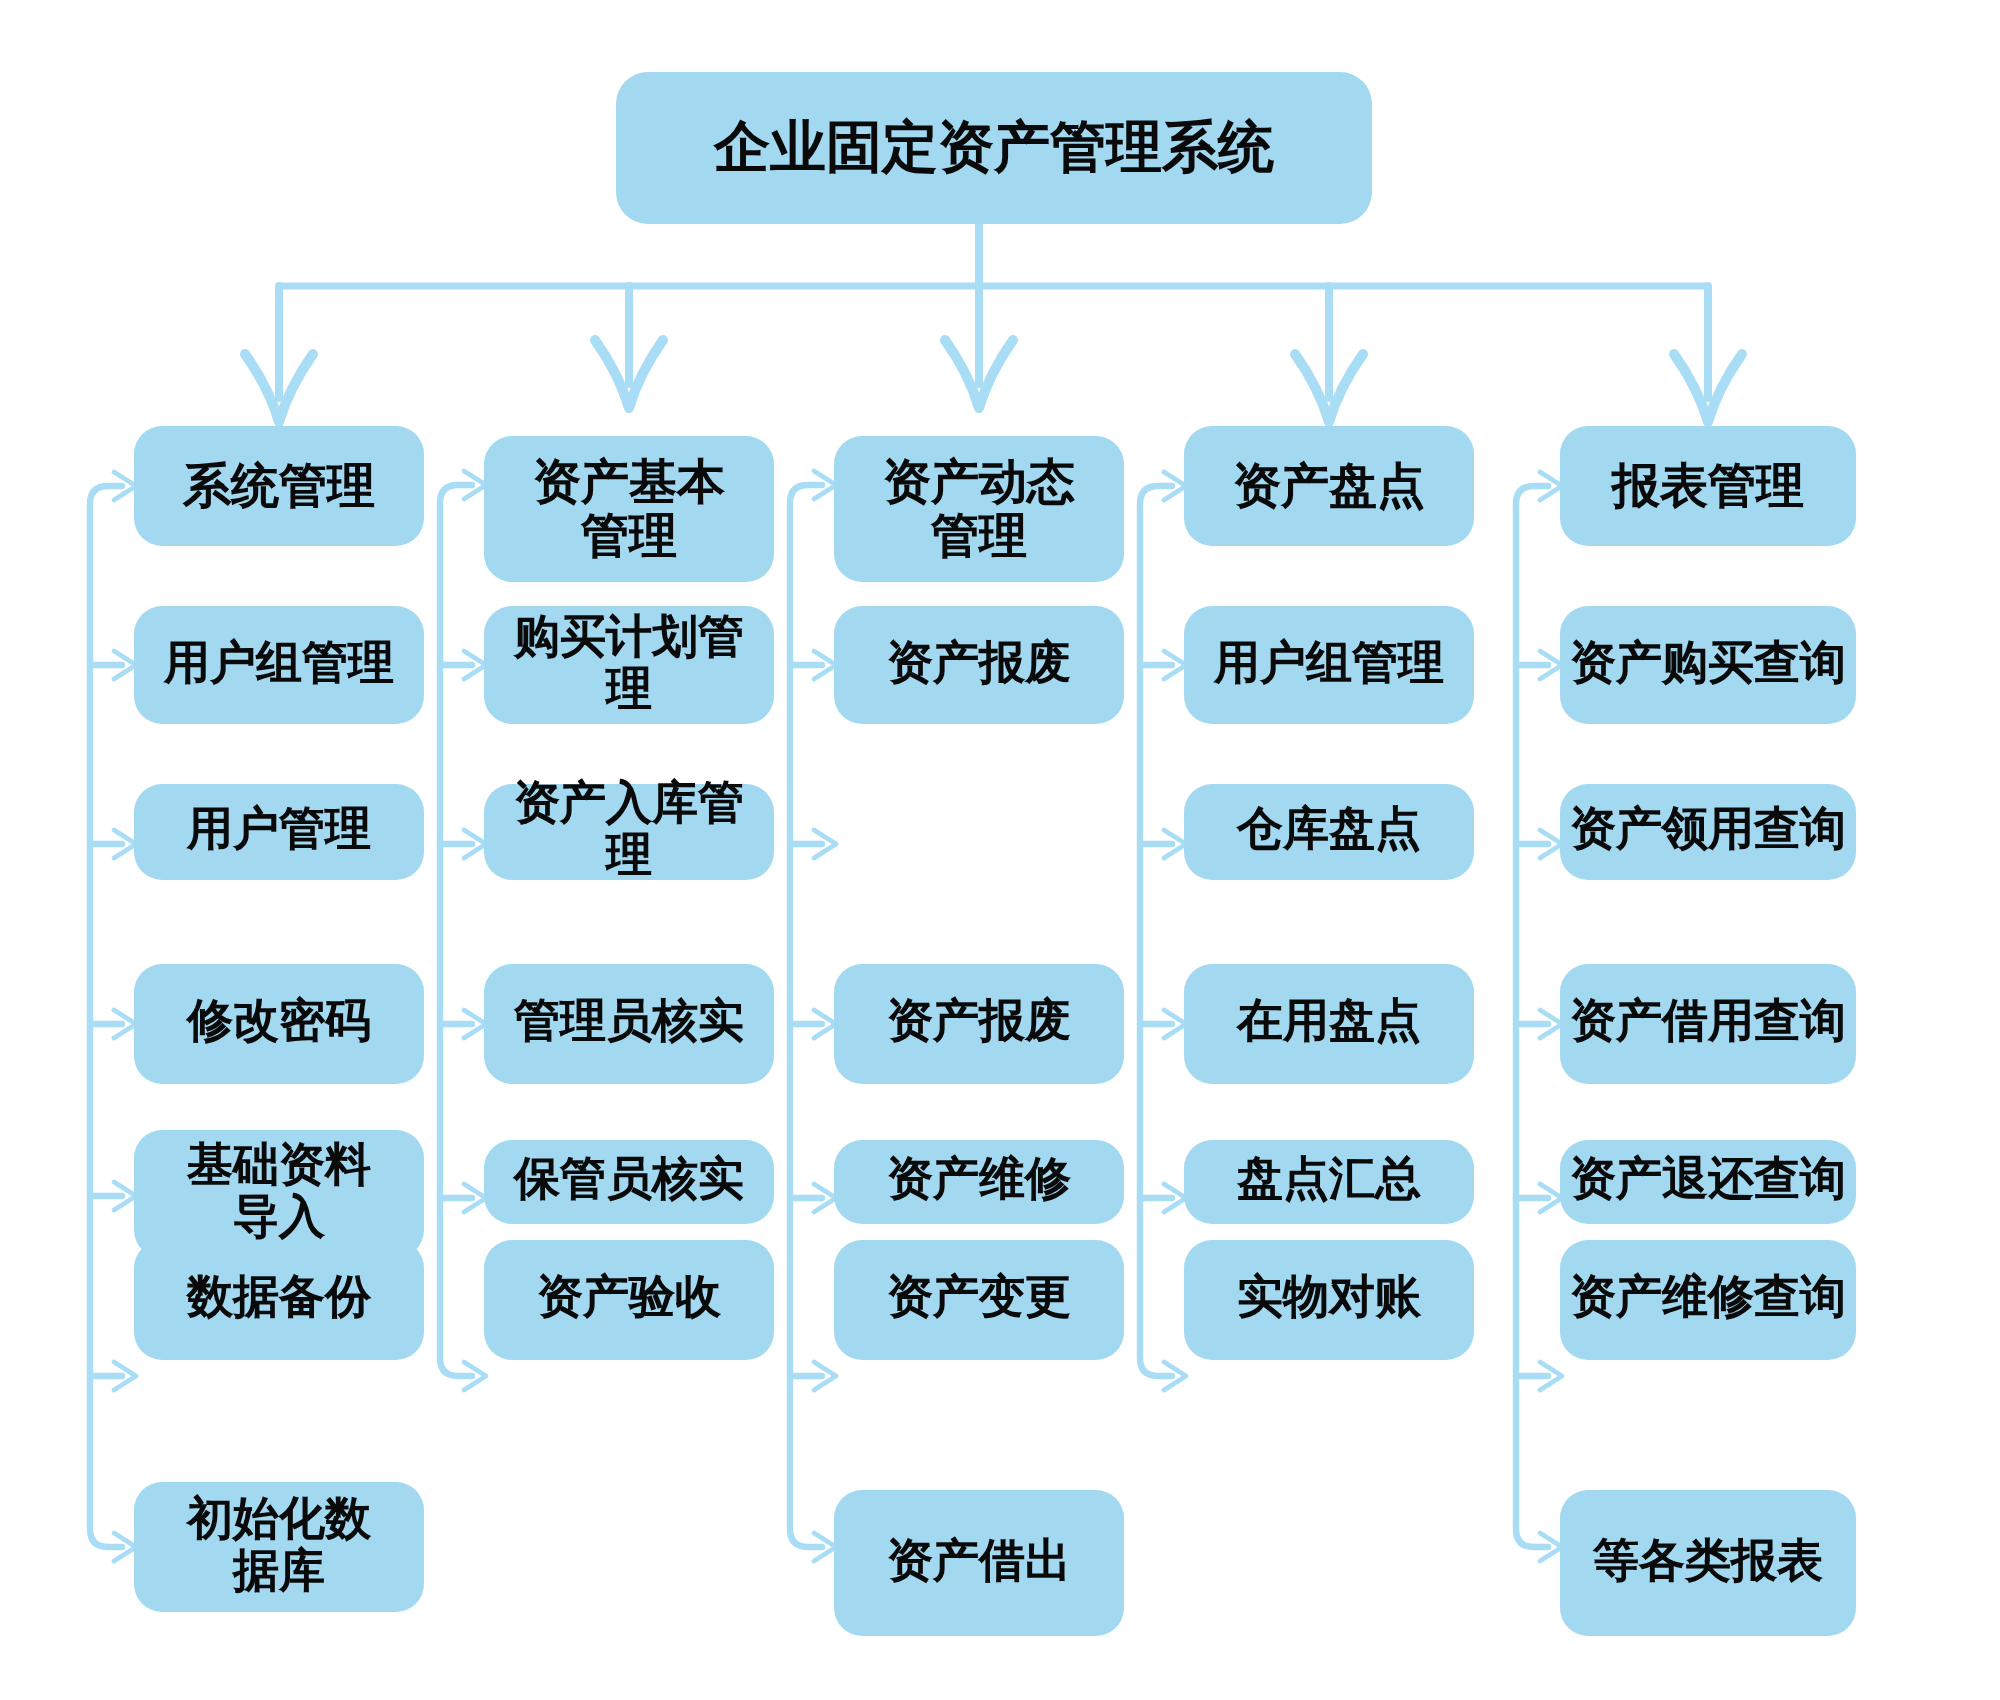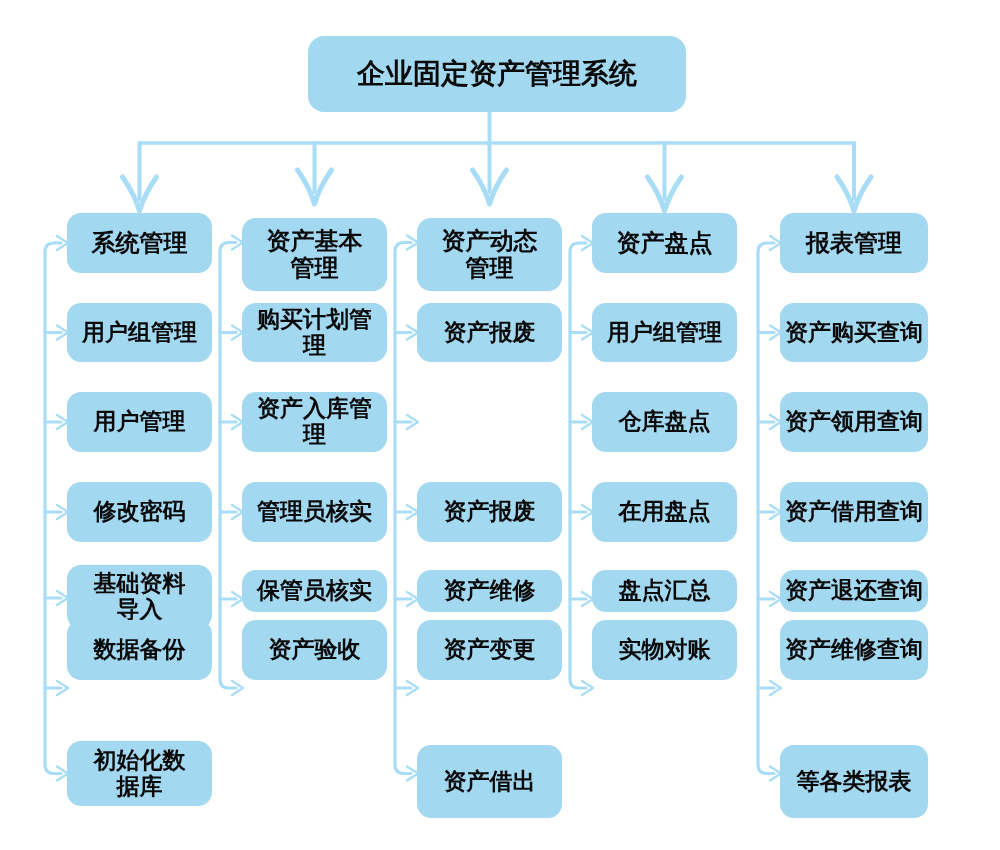--- a/index.html
+++ b/index.html
@@ -23,21 +23,21 @@
   }
   .root{left:308px;top:36px;width:378px;height:76px;font-size:28px;border-radius:16px;}
   .c1{left:67px;width:145px}
   .c2{left:242px;width:145px}
   .c3{left:417px;width:145px}
   .c4{left:592px;width:145px}
   .c5{left:780px;width:148px}
   .r0{top:213px;height:60px;font-size:24px;}
   .r0.twoline{top:218px;height:73px;}
   .r1{top:303px;height:59px}
-  .r2{top:392px;height:60px}
+  .r2{top:392px;height:48px}
   .r3{top:482px;height:60px}
   .r4{top:570px;height:42px}
   .r5{top:620px;height:60px}
   .r6{top:745px;height:73px}
   .c1.r4{top:565px;height:64px}
   .c1.r6{top:741px;height:65px}
 </style>
 </head>
 <body>
 

